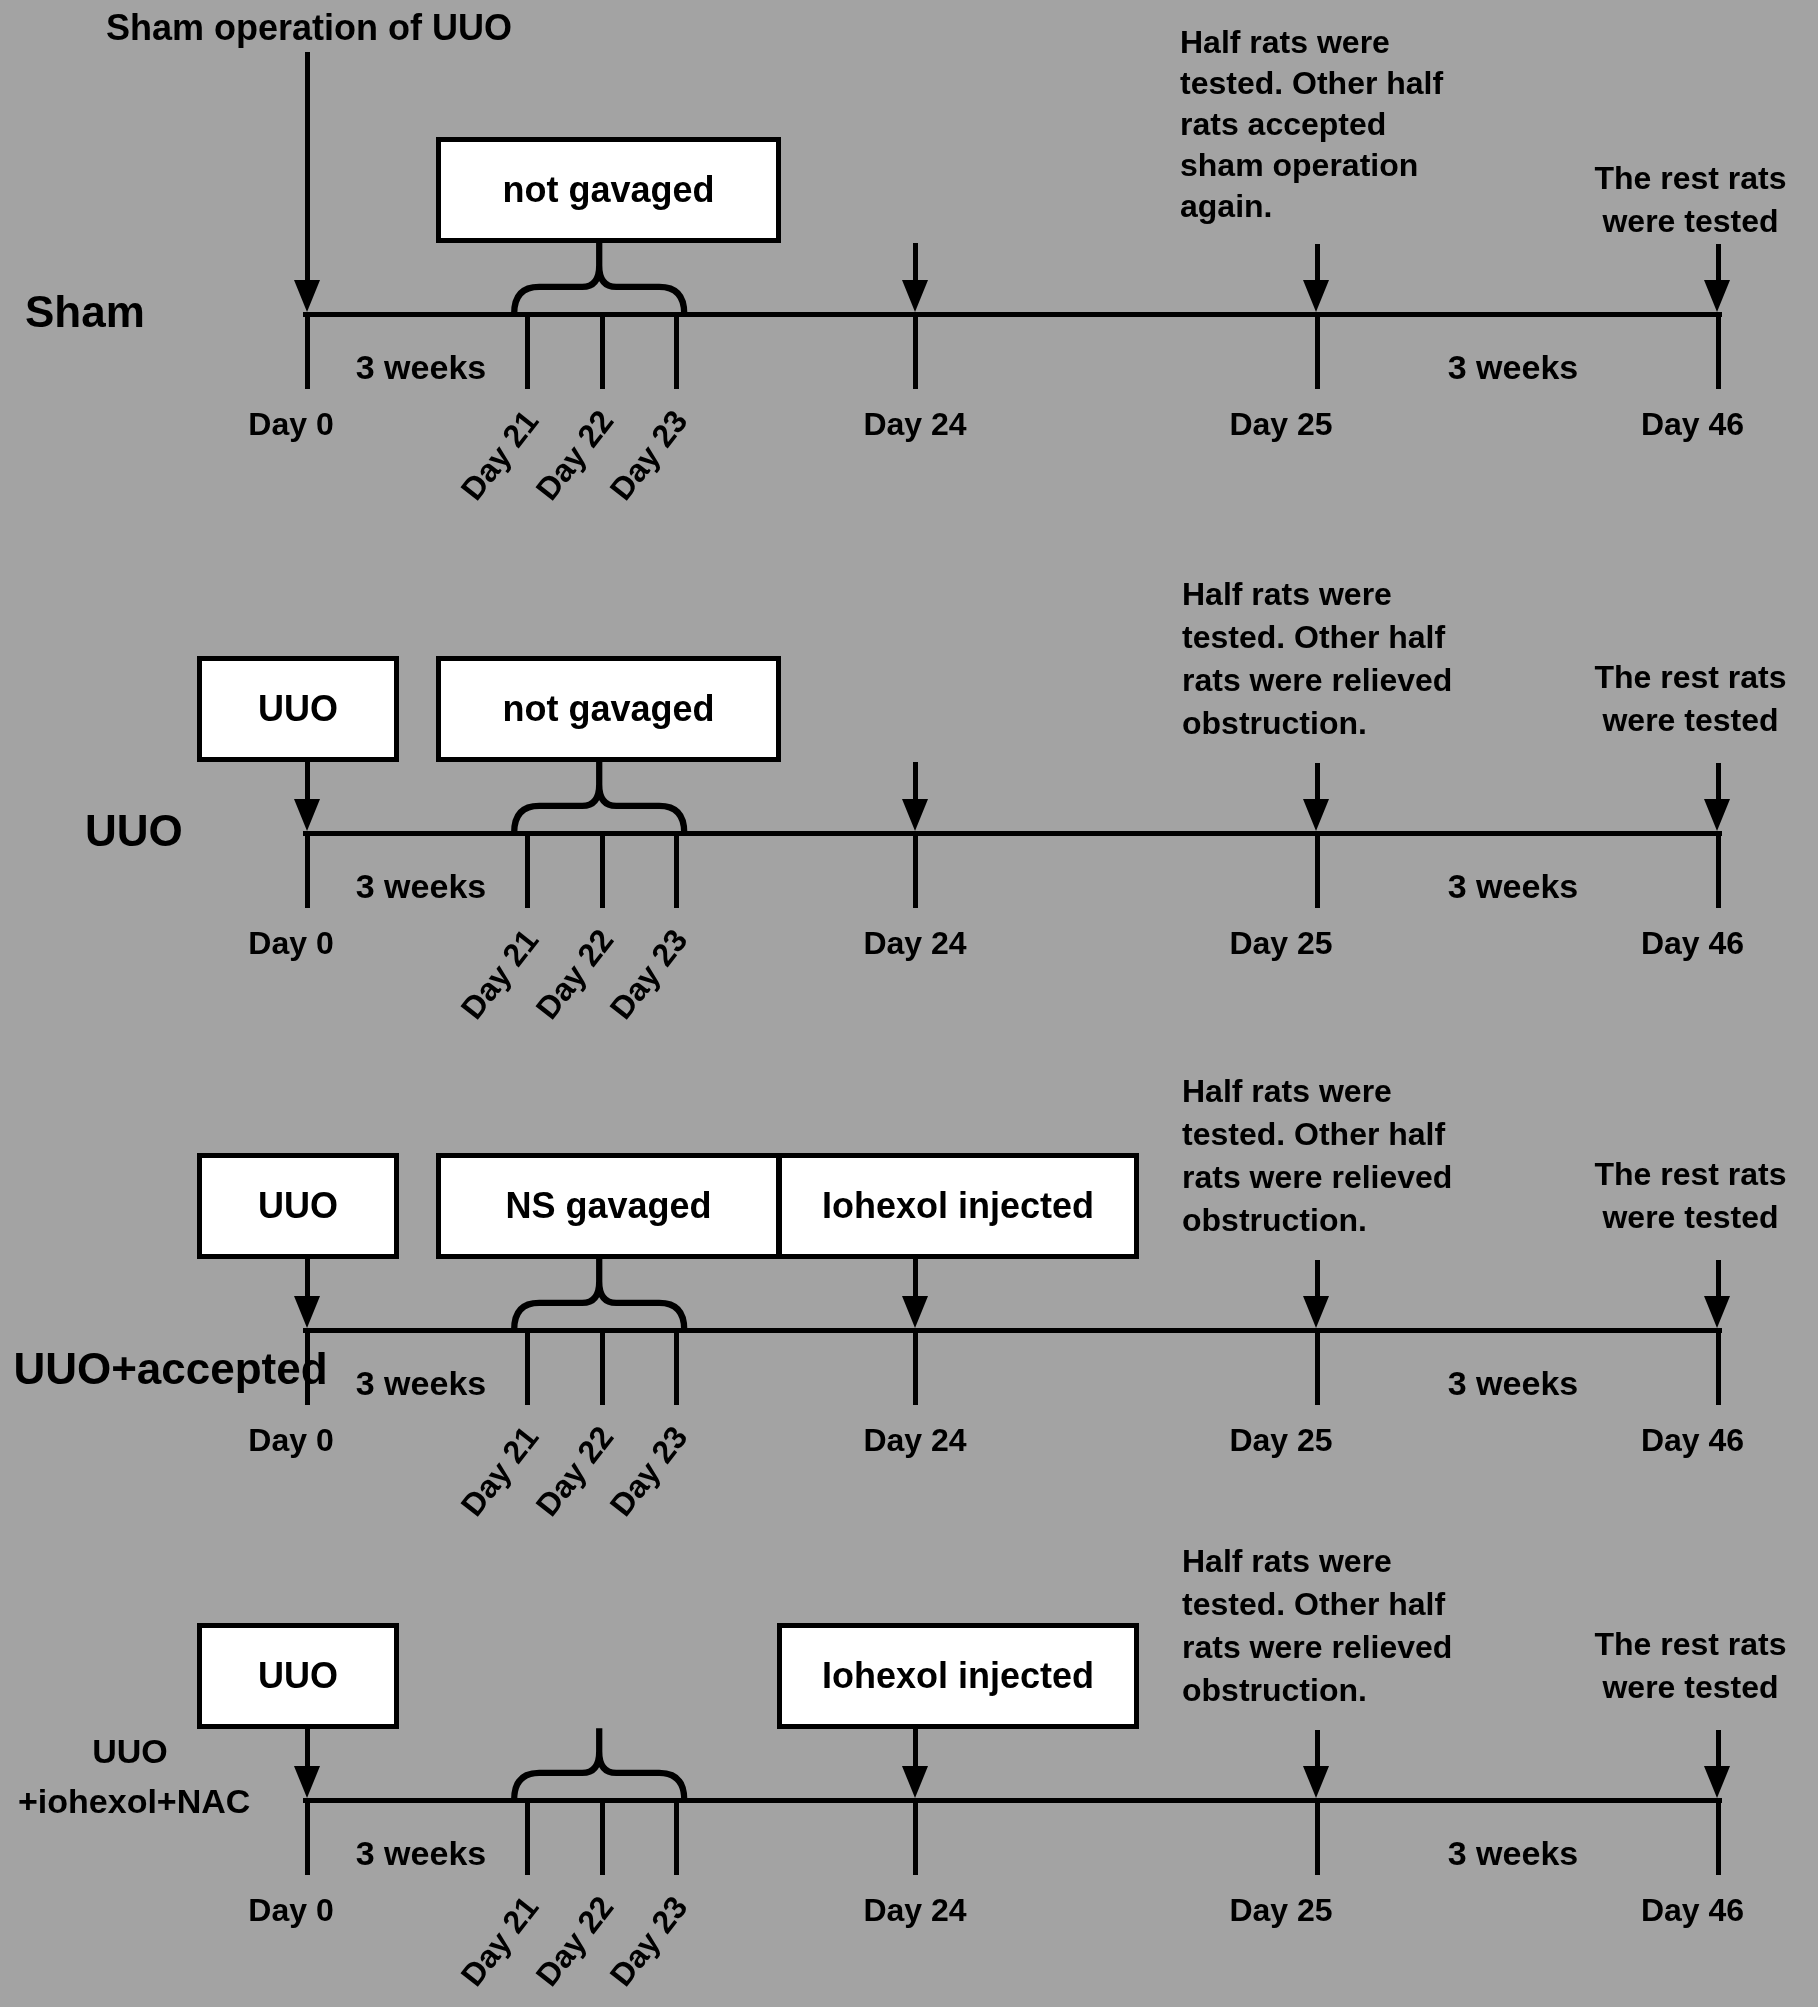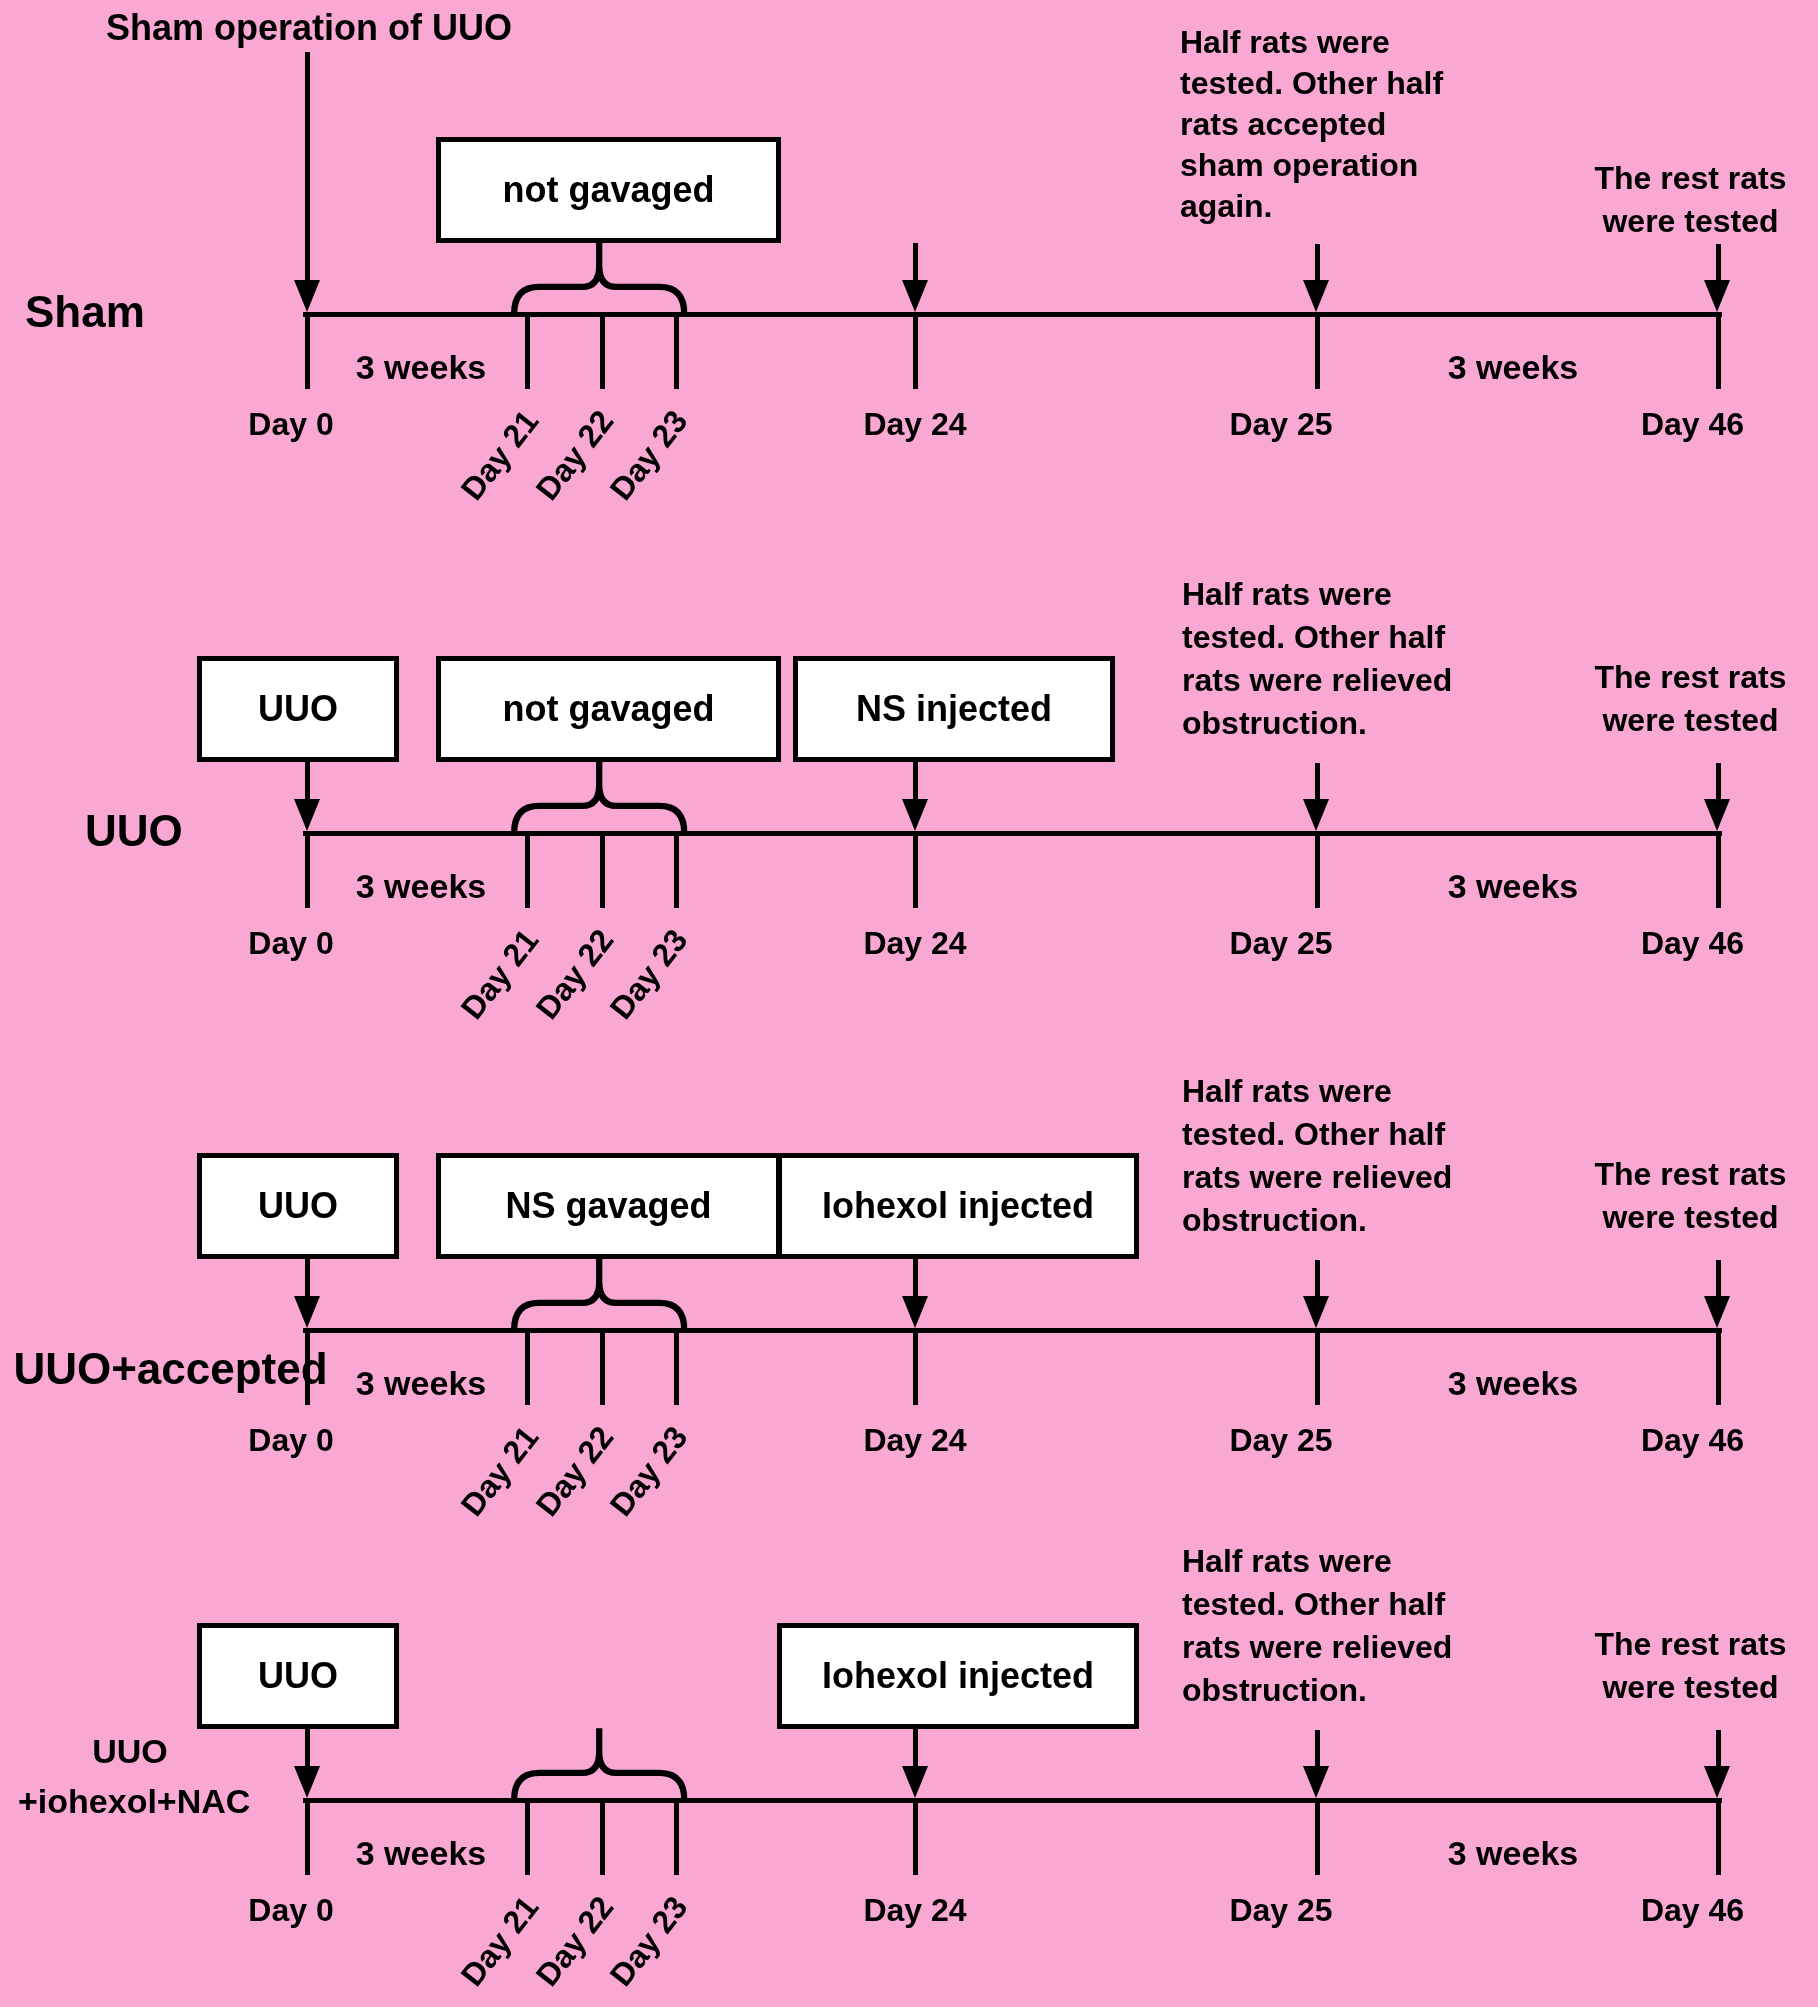--- a/index.html
+++ b/index.html
@@ -1,17 +1,17 @@
 <!DOCTYPE html>
 <html style="font-size:14.3px"><head>
 <meta charset="utf-8">
 <style>
   html,body{margin:0;padding:0;background:#ffffff;}
   .canvas{
-    position:relative;width:1819px;height:2007px;background:#f9a8d4;
+    position:relative;width:1819px;height:2007px;background:#a3a3a3;
     font-family:"Liberation Sans",sans-serif;font-weight:bold;color:#000;
     overflow:hidden;
   }
   .row{position:absolute;left:0;top:0;width:100%;height:100%;}
   .title{position:absolute;font-size:36px;text-align:center;}
   .rowlabel{position:absolute;font-size:44px;white-space:pre-line;}
   .rowlabel.twoline{text-align:center;font-size:34px;line-height:50px;}
   .box{
     position:absolute;border:5.4px solid #000;background:#fff;height:106px;
     box-sizing:border-box;display:flex;align-items:center;justify-content:center;
@@ -82,21 +82,20 @@
     <div class="dlab" style="left:848px;top:calc(var(--ly) + 94px);width:134px">Day 24</div>
     <div class="dlab" style="left:1214px;top:calc(var(--ly) + 94px);width:134px">Day 25</div>
     <div class="dlab" style="left:1621px;top:calc(var(--ly) + 94px);width:143px">Day 46</div>
   </section>
 
   <section class="row" style="--ly:831px">
     <div class="rowlabel" style="left:85px;top:calc(var(--ly) - 25px)">UUO</div>
 
     <div class="box" style="left:197px;width:202px;top:calc(var(--ly) - 175px)">UUO</div>
     <div class="box" style="left:436px;width:345px;top:calc(var(--ly) - 175px)">not gavaged</div>
-    <div class="box" style="left:793px;width:322px;top:calc(var(--ly) - 175px)">NS injected</div>
 
     <div class="note" style="left:1182px;top:calc(var(--ly) - 258px);width:340px">Half rats were
 tested. Other half
 rats were relieved
 obstruction.</div>
     <div class="note rest" style="left:1563px;top:calc(var(--ly) - 175px);width:255px">The rest rats
 were tested</div>
 
     <div class="vline" style="left:305px;top:calc(var(--ly) - 69px);height:40px"></div>
     <div class="ahead" style="left:294px;top:calc(var(--ly) - 32px)"></div>

